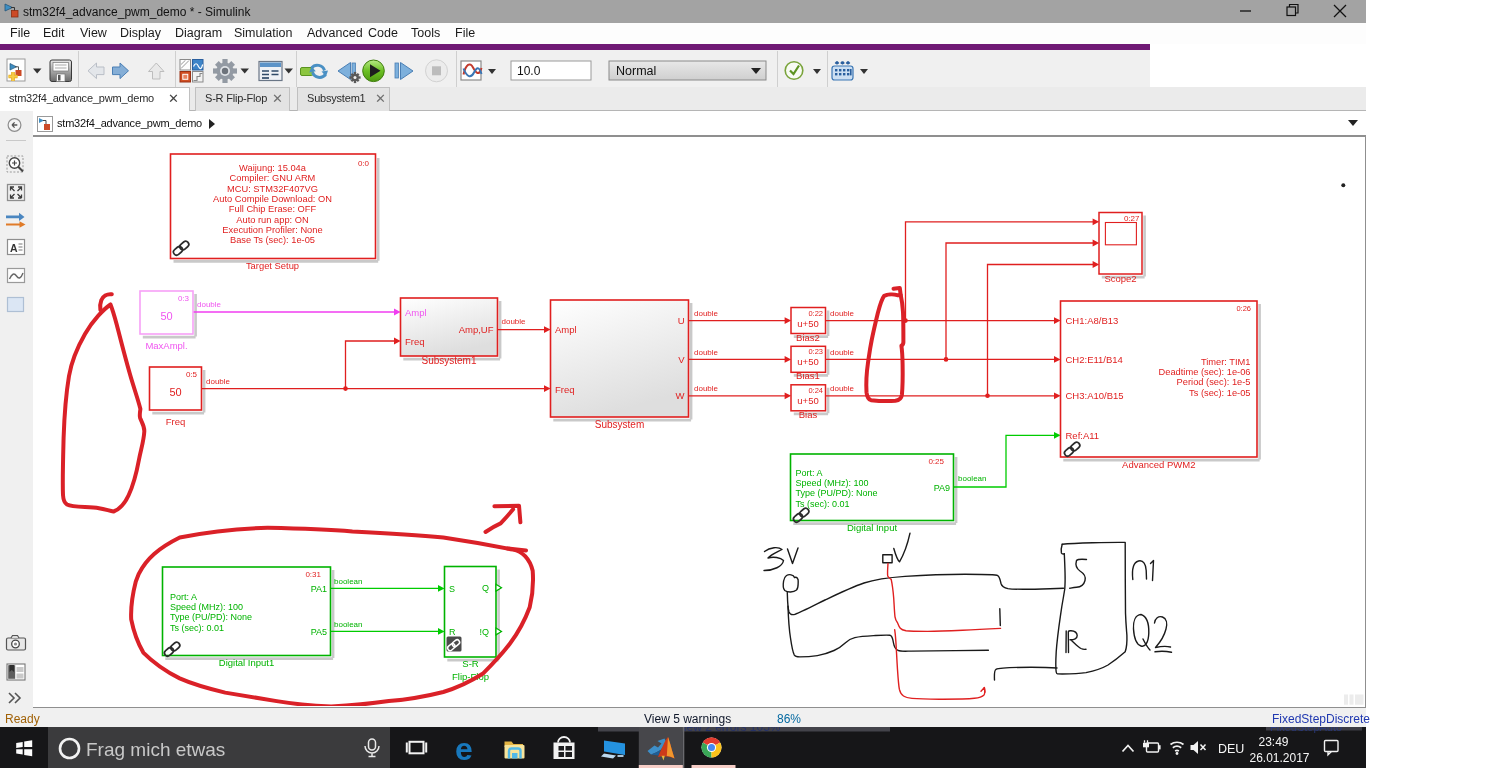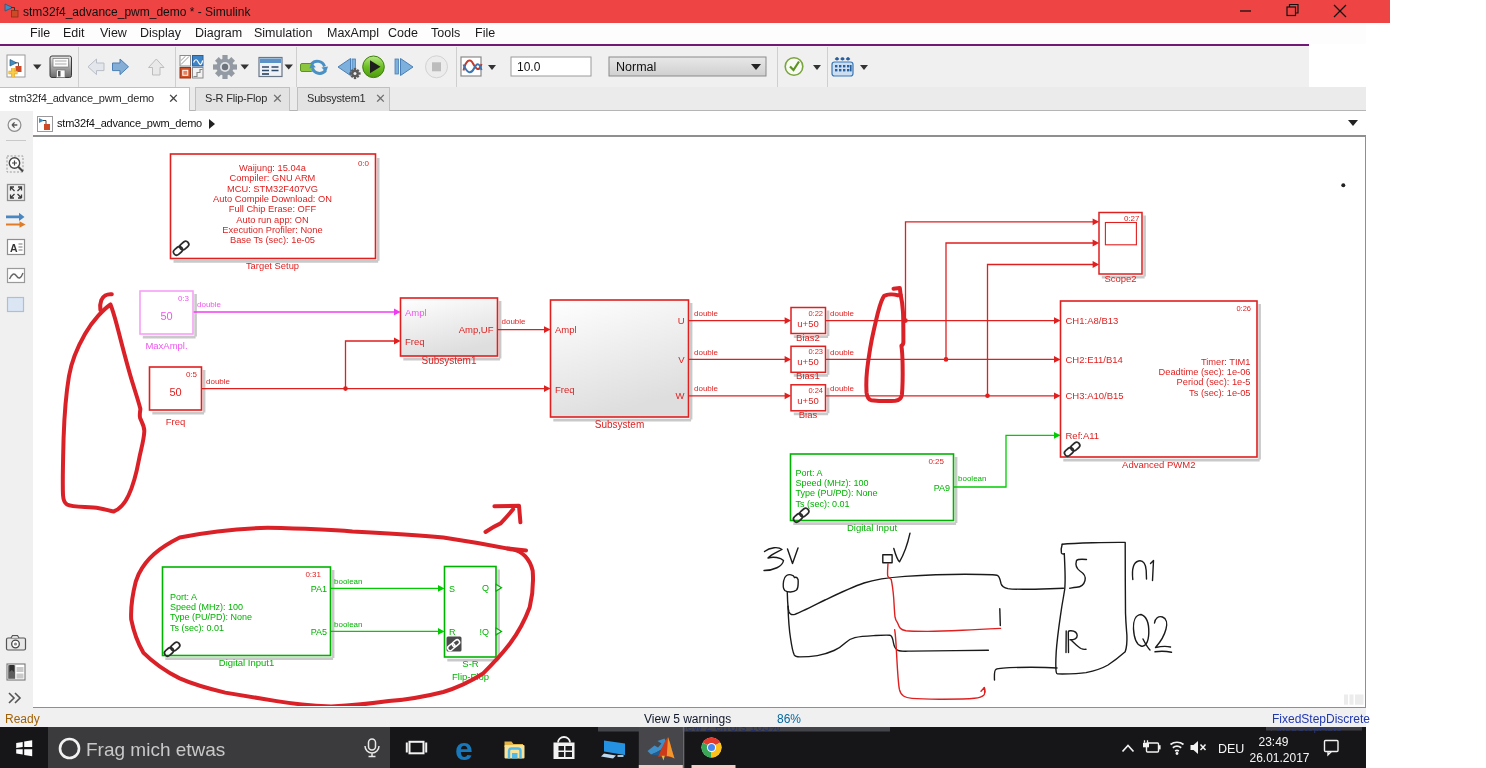--- a/index.html
+++ b/index.html
@@ -1,26 +1,26 @@
 <!DOCTYPE html>
 <html><head>
 <meta charset="utf-8">
 <style>
   html,body{margin:0;padding:0;background:#ffffff;}
   body{width:1486px;height:768px;position:relative;font-family:"Liberation Sans",sans-serif;overflow:hidden;}
   #screen{position:absolute;left:0;top:0;width:1366px;height:768px;background:#fff;}
   .abs{position:absolute;}
   
-  #titlebar{position:absolute;left:0;top:0;width:1366px;height:23px;background:#ef4444;padding-left:24px;}
+  #titlebar{position:absolute;left:0;top:0;width:1366px;height:23px;background:#a3a3a3;}
   #title-text{position:absolute;left:23px;top:5px;font-size:12px;color:#111;}
   
   #menubar{position:absolute;left:0;top:23px;width:1366px;height:21px;background:#fdfdfd;font-size:12.5px;color:#1a1a1a;}
-  .mi{position:absolute;top:3px;margin-left:20px;}
-  
-  #toolbar{position:absolute;left:0;top:44px;width:1309px;height:43px;background:#f0f0f0;border-top:2px solid #701a75;box-sizing:border-box;}
+  .mi{position:absolute;top:3px;}
+  
+  #toolbar{position:absolute;left:0;top:44px;width:1150px;height:43px;background:#f0f0f0;border-top:6px solid #701a75;box-sizing:border-box;}
   
   #tabbar{position:absolute;left:0;top:87px;width:1366px;height:24px;background:#ebebeb;border-bottom:1px solid #b5b5b5;box-sizing:border-box;}
   .tab{position:absolute;top:0;height:26px;background:#e3e3e3;border:1px solid #c0c0c0;border-bottom:none;box-sizing:border-box;font-size:11px;letter-spacing:-0.2px;color:#2b2b2b;}
   .tab .lbl{position:absolute;left:9px;top:4px;white-space:nowrap;}
   .tab .x{position:absolute;top:3px;font-size:13px;color:#707070;}
   #tab1{left:0;width:190px;background:#ffffff;height:24px;border-left:none;}
   #tab2{left:195px;width:95px;}
   #tab3{left:297px;width:93px;}
   
   #crumb{position:absolute;left:33px;top:111px;width:1333px;height:26px;background:#ffffff;border-bottom:2px solid #8f8f8f;box-sizing:border-box;}
@@ -53,21 +53,21 @@
       <path d="M94 2 L106 14 M106 2 L94 14" stroke="#111" stroke-width="1.3"></path>
     </svg>
   </div>
   <div id="menubar">
     <span class="mi" style="left:10px">File</span>
     <span class="mi" style="left:43px">Edit</span>
     <span class="mi" style="left:80px">View</span>
     <span class="mi" style="left:120px">Display</span>
     <span class="mi" style="left:175px">Diagram</span>
     <span class="mi" style="left:234px">Simulation</span>
-    <span class="mi" style="left:307px">MaxAmpl</span>
+    <span class="mi" style="left:307px">Advanced</span>
     <span class="mi" style="left:368px">Code</span>
     <span class="mi" style="left:411px">Tools</span>
     <span class="mi" style="left:455px">File</span>
   </div>
   <div id="toolbar">
   <svg width="1366" height="43" viewBox="0 0 1366 43">
     <defs>
       <linearGradient id="floppy" x1="0" y1="0" x2="0" y2="1">
             <stop offset="0" stop-color="#e8e8e8"></stop>
             <stop offset="1" stop-color="#6a6a6a"></stop>

